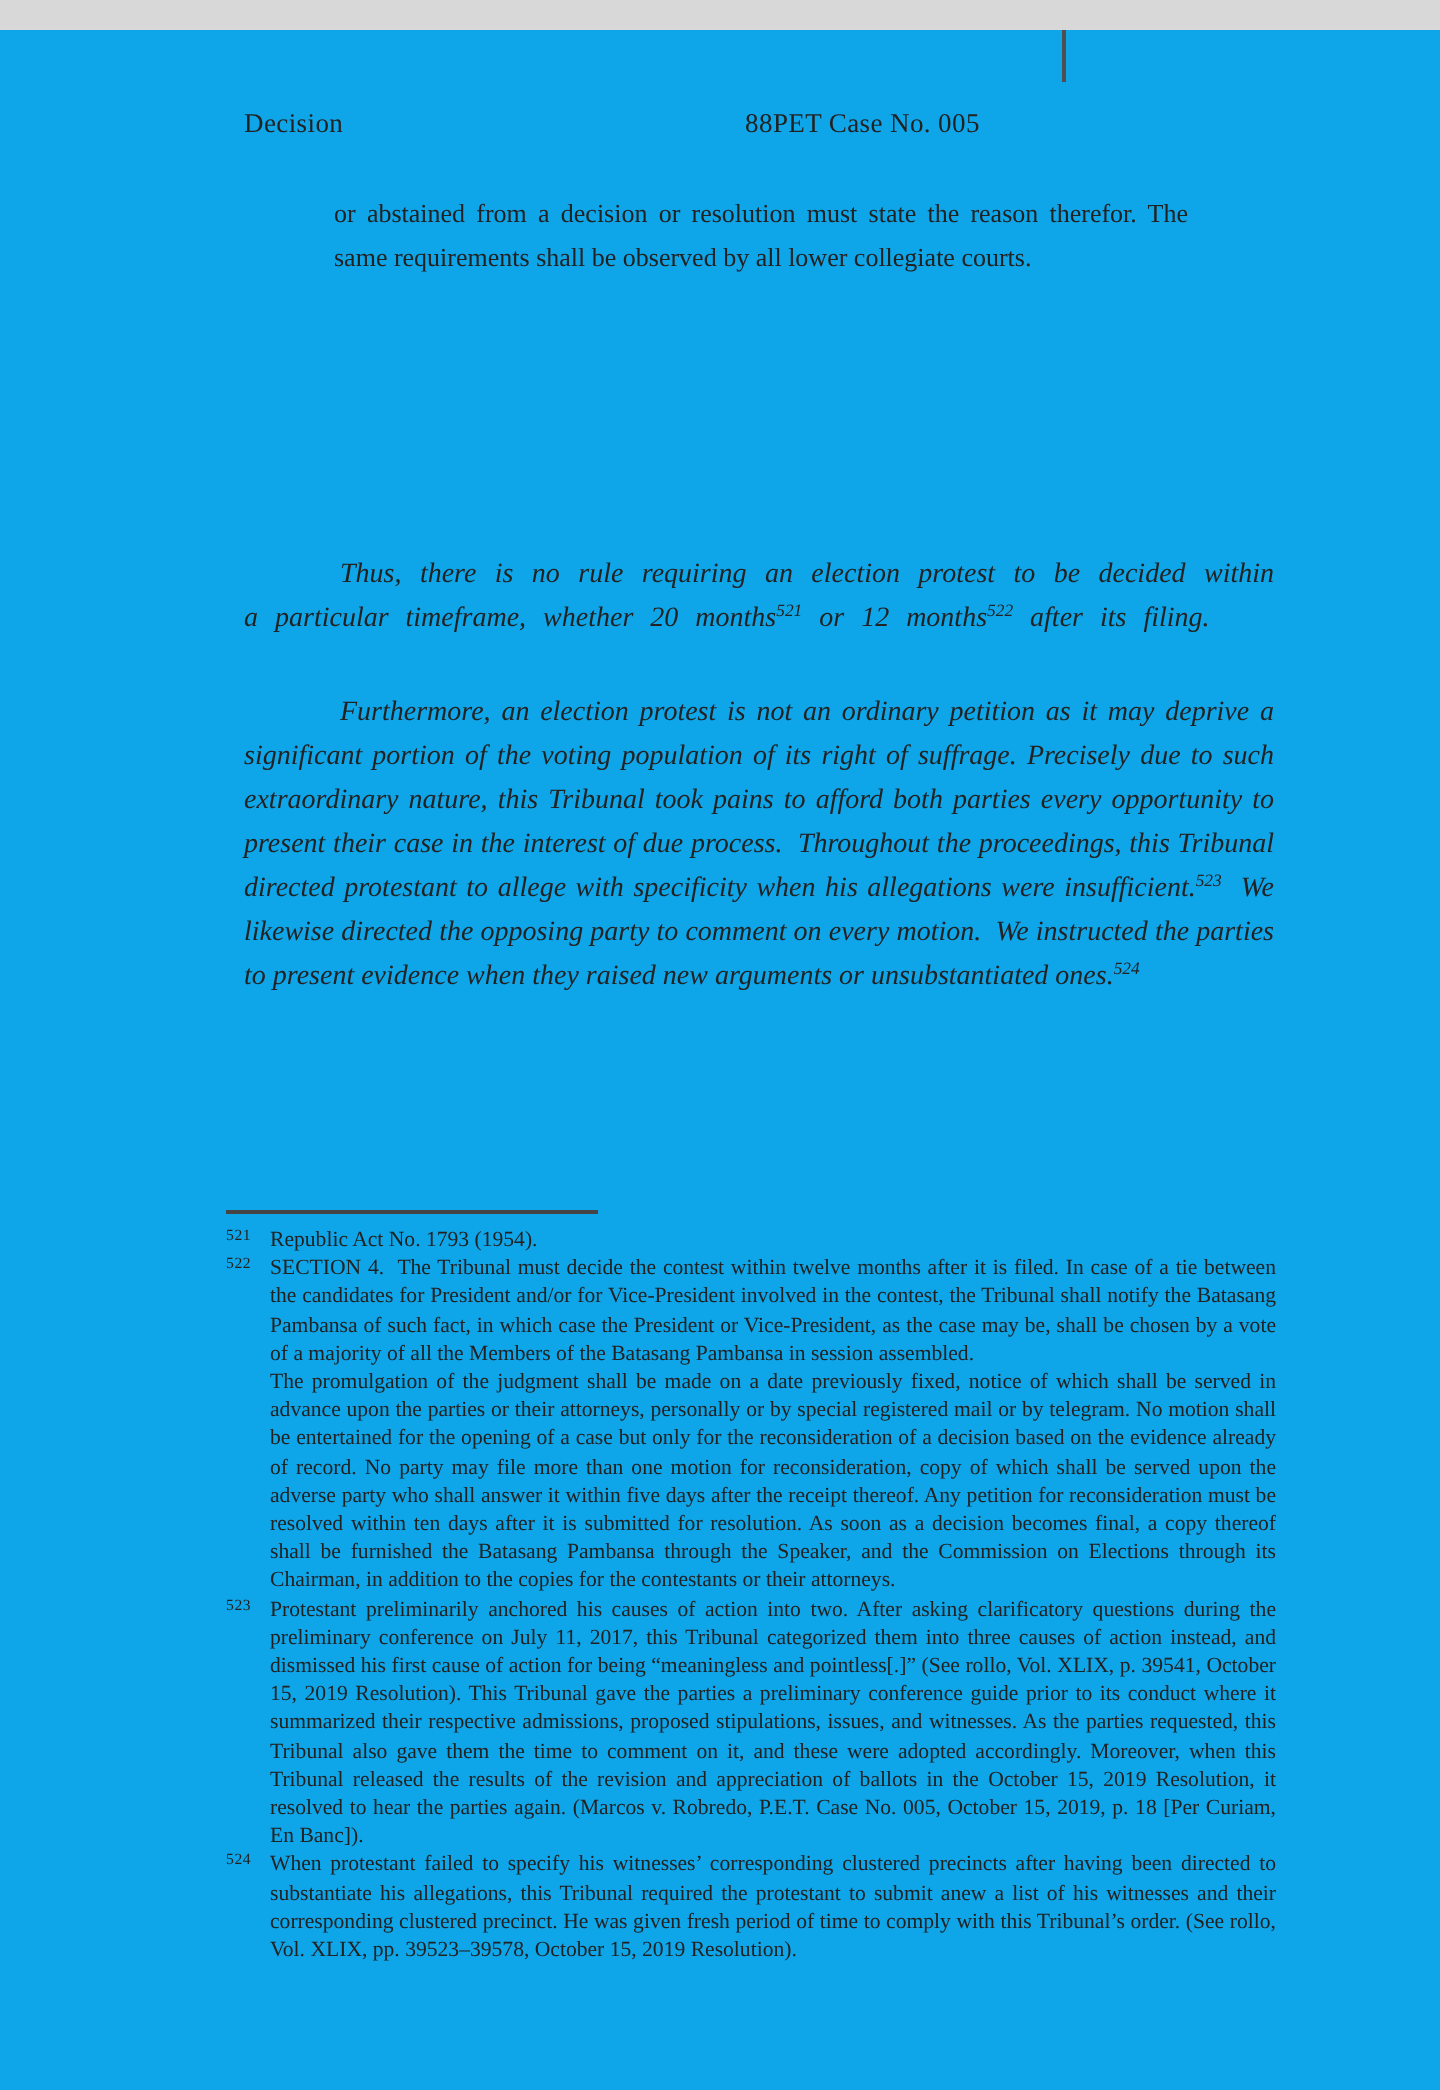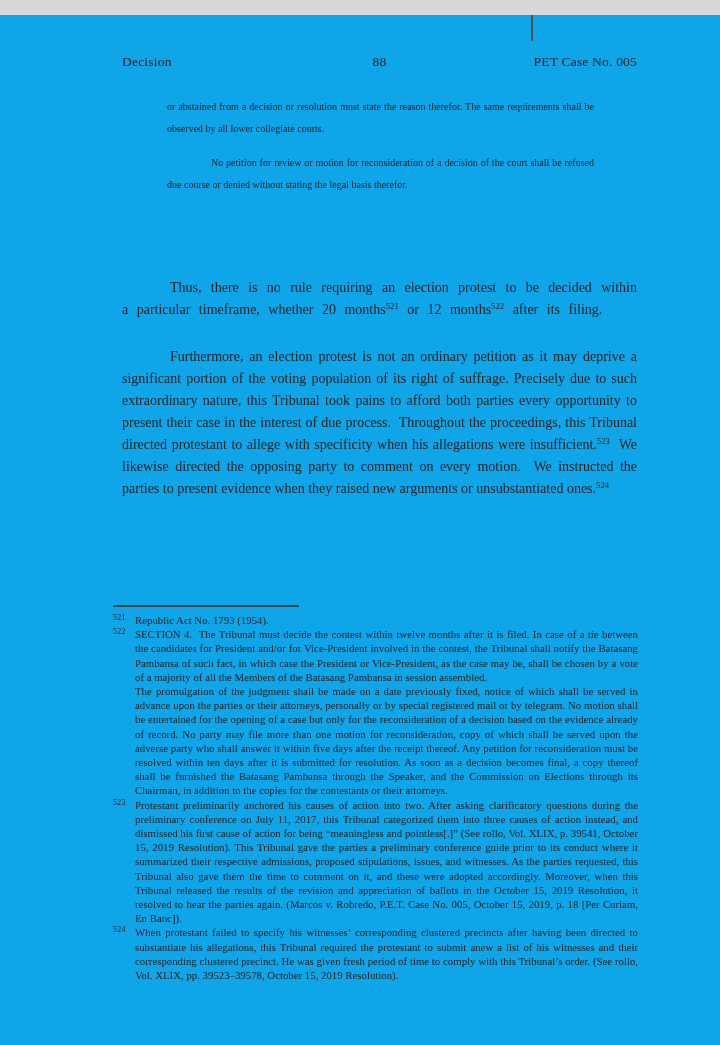--- a/index.html
+++ b/index.html
@@ -16,35 +16,36 @@
     position:absolute;left:531px;top:0;width:2px;height:26px;
     background:#4f4f4f;
   }
   .header{
     position:absolute;top:39px;left:122px;width:515px;
     display:flex;align-items:baseline;
     font-size:13.5px;letter-spacing:0.2px;
   }
   .header .h-left{flex:1 1 0;text-align:left;}
   .header .h-center{flex:0 0 auto;text-align:left;}
-  .header .h-right{flex:1 1 0;text-align:right;}
+  .header .h-right{flex:1 1 0;}
 
   .quotes{
     position:absolute;top:81px;left:167px;width:427px;
-    font-size:10px;line-height:21.5px;
+    font-size:13px;line-height:21.5px;
     text-align:justify;
   }
   .quote-p{margin:0;}
   .quote-p + .quote-p{margin-top:13px;}
   .quote-p.indent{text-indent:44px;}
 
   .mainbody{
     position:absolute;top:262px;left:122px;width:515px;
     font-size:14px;line-height:22px;
     text-align:justify;
+    font-style:italic;
   }
   .main-p{margin:0;text-indent:48px;}
   .main-p.loose{word-spacing:5px;}
   .main-p + .main-p{margin-top:25px;}
 
   sup{
     font-size:0.62em;line-height:0;
     vertical-align:baseline;position:relative;top:-0.55em;
   }
   .it{}
@@ -73,21 +74,20 @@
   <div class="artifact-vline"></div>
 
   <div class="header">
     <span class="h-left">Decision</span>
     <span class="h-center">88</span>
     <span class="h-right">PET Case No. 005</span>
   </div>
 
   <div class="quotes">
     <p class="quote-p"><span>or abstained from a decision or resolution must state the reason therefor. The same requirements shall be observed by all lower collegiate courts.</span></p>
-    <p class="quote-p indent"><span>No petition for review or motion for reconsideration of a decision of the court shall be refused due course or denied without stating the legal basis therefor.</span></p>
   </div>
 
   <div class="mainbody">
     <p class="main-p loose"><span>Thus, there is no rule requiring an election protest to be decided within a particular timeframe, whether 20 months</span><sup>521</sup><span> or 12 months</span><sup>522</sup><span> after its filing.</span></p>
     <p class="main-p"><span>Furthermore, an election protest is not an ordinary petition as it may deprive a significant portion of the voting population of its right of suffrage. Precisely due to such extraordinary nature, this Tribunal took pains to afford both parties every opportunity to present their case in the interest of due process.&nbsp; Throughout the proceedings, this Tribunal directed protestant to allege with specificity when his allegations were insufficient.</span><sup>523</sup><span>&nbsp; We likewise directed the opposing party to comment on every motion.&nbsp; We instructed the parties to present evidence when they raised new arguments or unsubstantiated ones.</span><sup>524</sup></p>
   </div>
 
   <div class="footnotes">
     <div class="fn-rule"></div>
 

